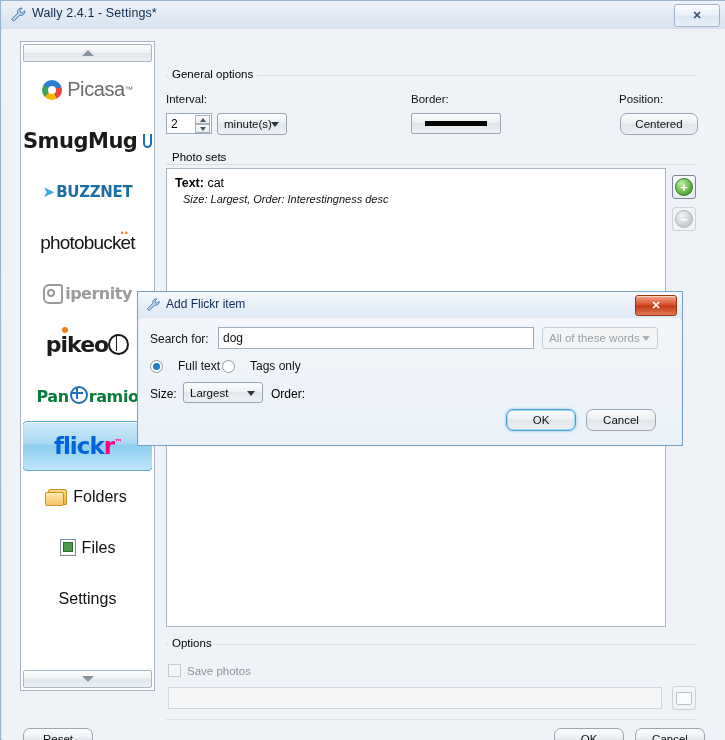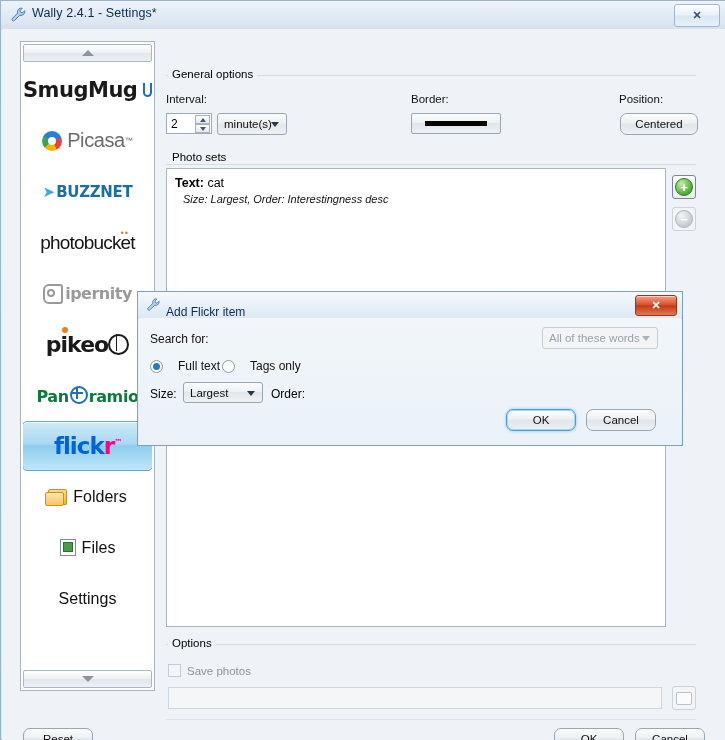--- a/index.html
+++ b/index.html
@@ -168,21 +168,21 @@
   #cancel-btn{position:absolute;left:633px;top:699px;width:70px;height:22px;}
   #dialog{
     position:absolute;left:136px;top:290px;width:546px;height:155px;
     background:linear-gradient(180deg,#eef4fa 0%,#e4edf6 100%);
     border:1px solid #7ba0c4;box-sizing:border-box;
   }
   #dlg-title{position:absolute;left:0;top:0;width:544px;height:26px;
     background:linear-gradient(180deg,#f3f8fc 0%,#e6eff8 60%,#dce8f4 100%);
     border-bottom:1px solid #c0d2e3;}
   #dlg-wrench{position:absolute;left:8px;top:5px;width:16px;height:16px;}
-  #dlg-title-text{position:absolute;left:28px;top:5px;font-size:12px;color:#0c2a4d;margin-top:8px;}
+  #dlg-title-text{position:absolute;left:28px;top:5px;font-size:12px;color:#0c2a4d;}
   #dlg-close{position:absolute;right:5px;top:3px;width:40px;height:19px;border-radius:3px;
     background:linear-gradient(180deg,#f3a28b 0%,#d9522f 45%,#c23a18 52%,#e07a52 100%);
     border:1px solid #9e3414;box-shadow:inset 0 1px 0 rgba(255,255,255,.55);
     display:flex;align-items:center;justify-content:center;
     color:#fff;font-size:11px;font-weight:bold;}
   #dlg-body{position:absolute;left:1px;top:26px;width:542px;height:127px;
     background:linear-gradient(180deg,#f2f6fa 0%,#eaf1f8 100%);}
   #dlg-inner{position:absolute;left:5px;top:3px;width:532px;height:120px;}
   #sf-label{position:absolute;left:6px;top:11px;font-size:12px;color:#111;}
   #sf-input{position:absolute;left:74px;top:6px;width:316px;height:22px;}
@@ -220,28 +220,28 @@
 
     <div id="sidebar">
 
       <div id="scroll-up" class="scrollarrow">
         <div class="tri tri-up"></div>
       </div>
 
       <div id="svc-list">
 
         <div class="svc">
-          <span class="svc-label lg-smugmug">SmugMug</span>
-          <span class="smug-cup"></span>
-        </div>
-
-        <div class="svc">
           <span class="picasa-mark"></span>
           <span class="svc-label lg-picasa">Picasa</span>
           <span style="font-size:8px;color:#6b6b6b;vertical-align:super">™</span>
+        </div>
+
+        <div class="svc">
+          <span class="svc-label lg-smugmug">SmugMug</span>
+          <span class="smug-cup"></span>
         </div>
 
         <div class="svc">
           <span class="buzz-tick">➤</span>
           <span class="svc-label lg-buzznet">BUZZNET</span>
         </div>
 
         <div class="svc">
           <span class="svc-label lg-photobucket">
             <span>photobucket</span>
@@ -382,20 +382,23 @@
       <div id="dlg-title-text">Add Flickr item</div>
       <div id="dlg-close">
         <span>✕</span>
       </div>
     </div>
 
     <div id="dlg-body">
       <div id="dlg-inner">
 
         <div id="sf-label">Search for:</div>
+        <div id="sf-input" class="txtinput">
+          <span>dog</span>
+        </div>
         <div id="sf-combo" class="combo disabled">
           <span>All of these words</span>
           <span class="arw"></span>
         </div>
 
         <div id="rad-full" class="radio-wrap">
           <span class="radio on"></span>
           <span>Full text</span>
         </div>
         <div id="rad-tags" class="radio-wrap">

